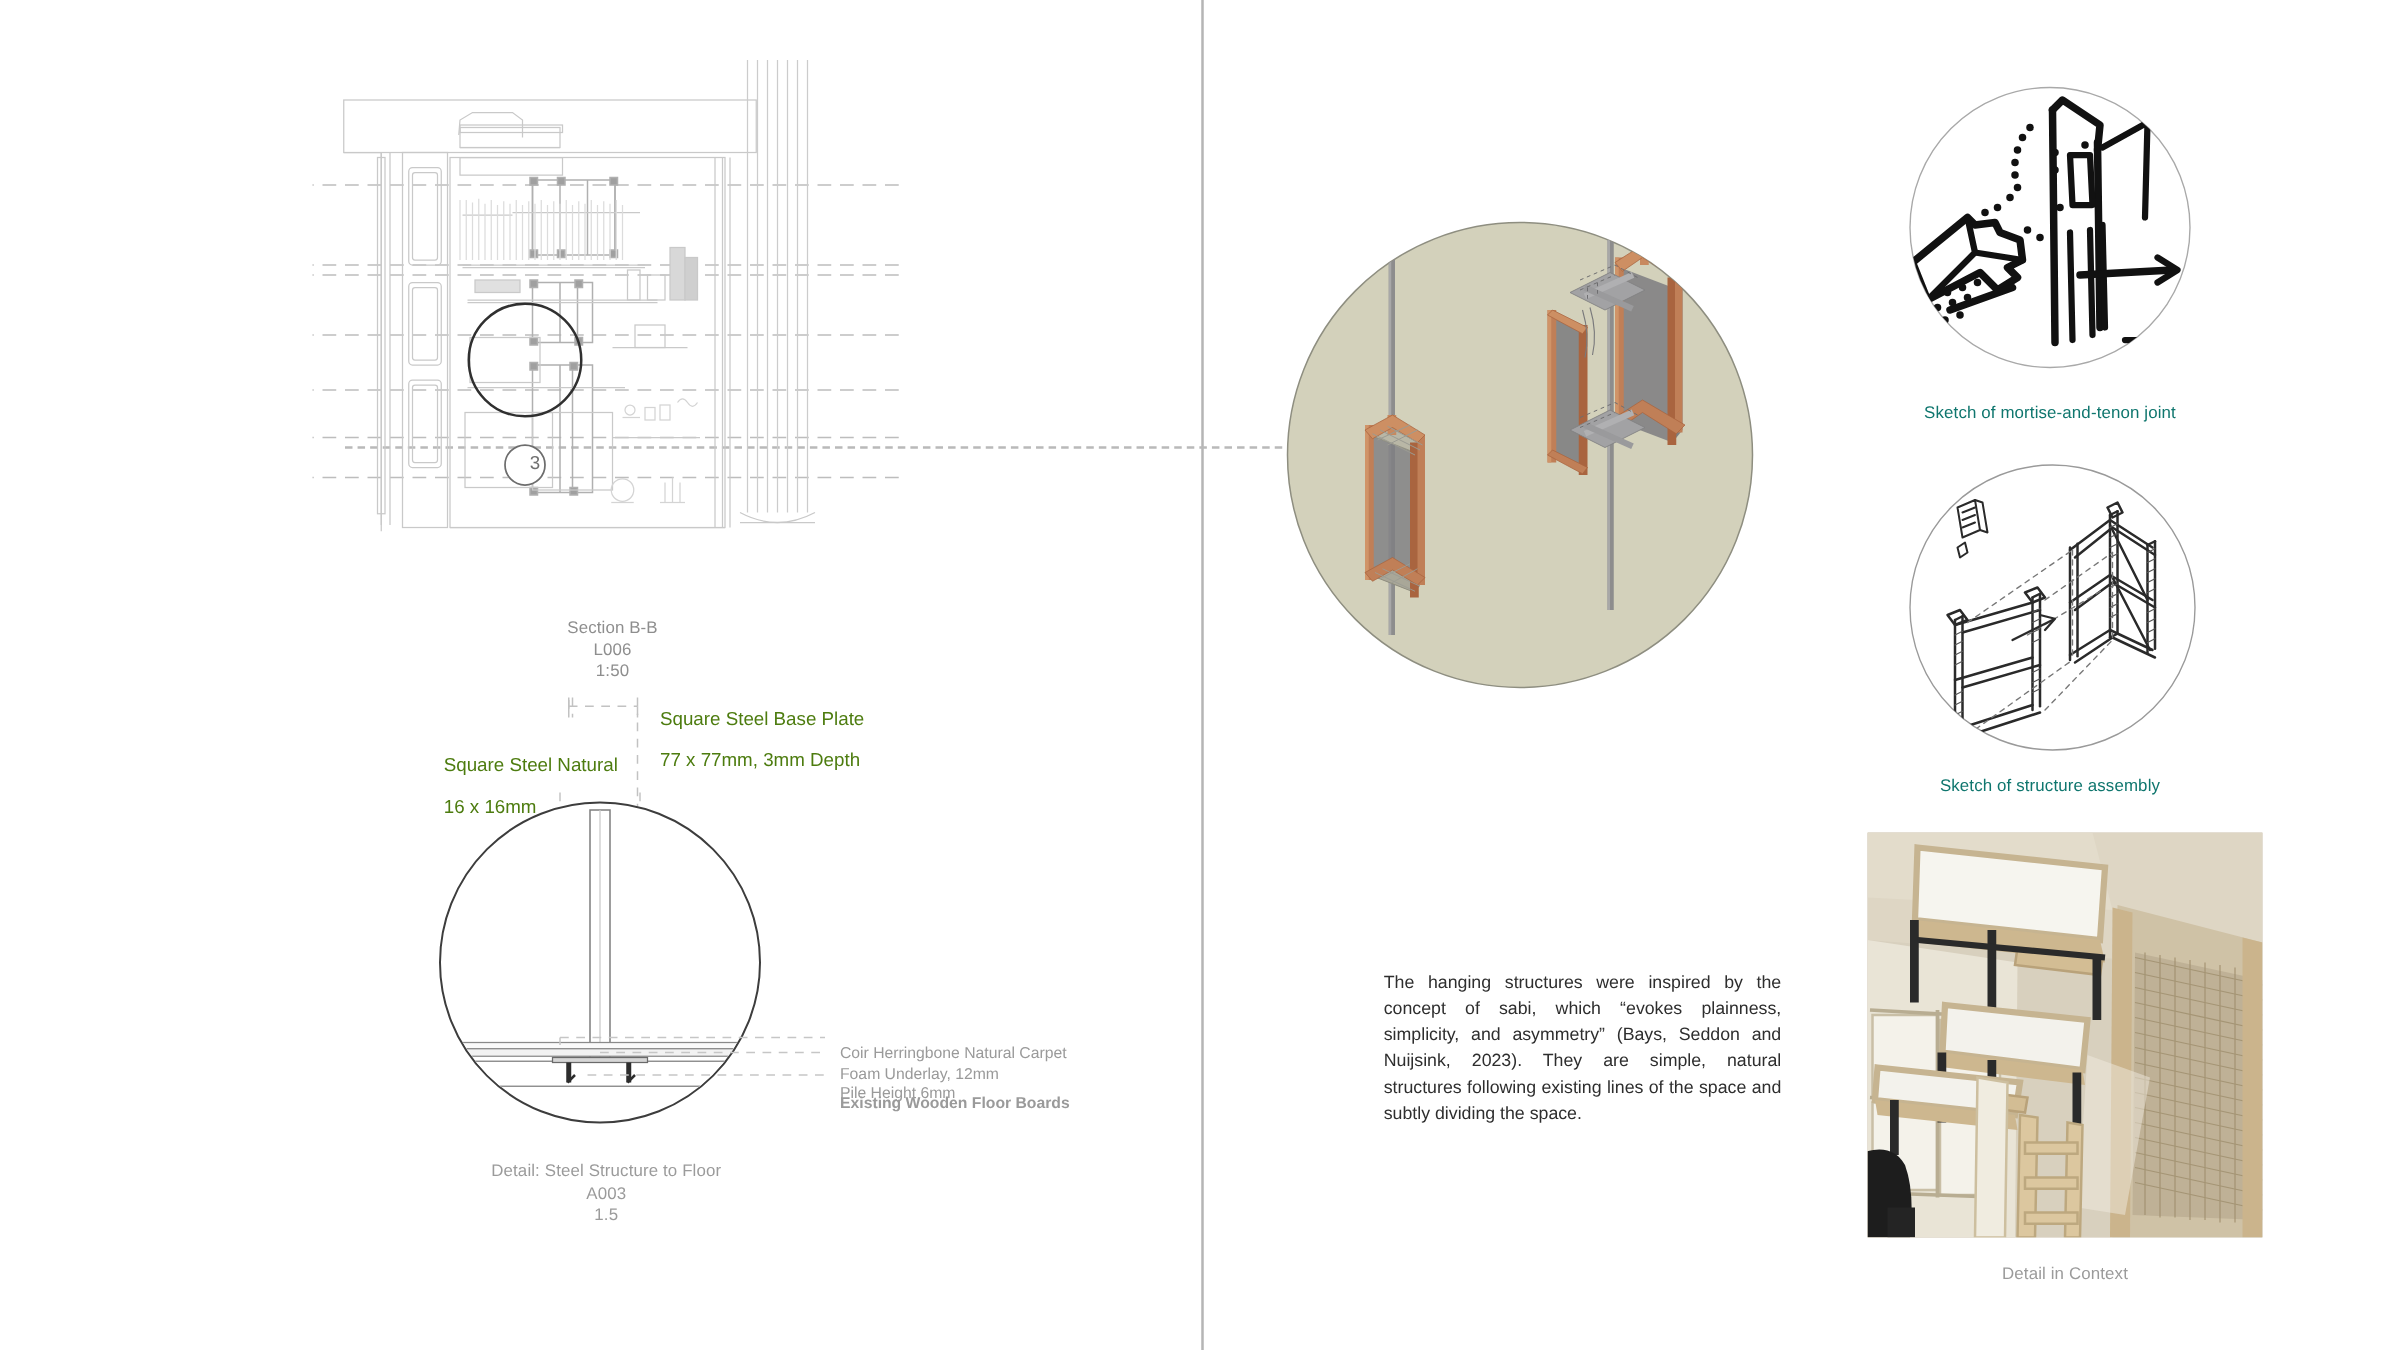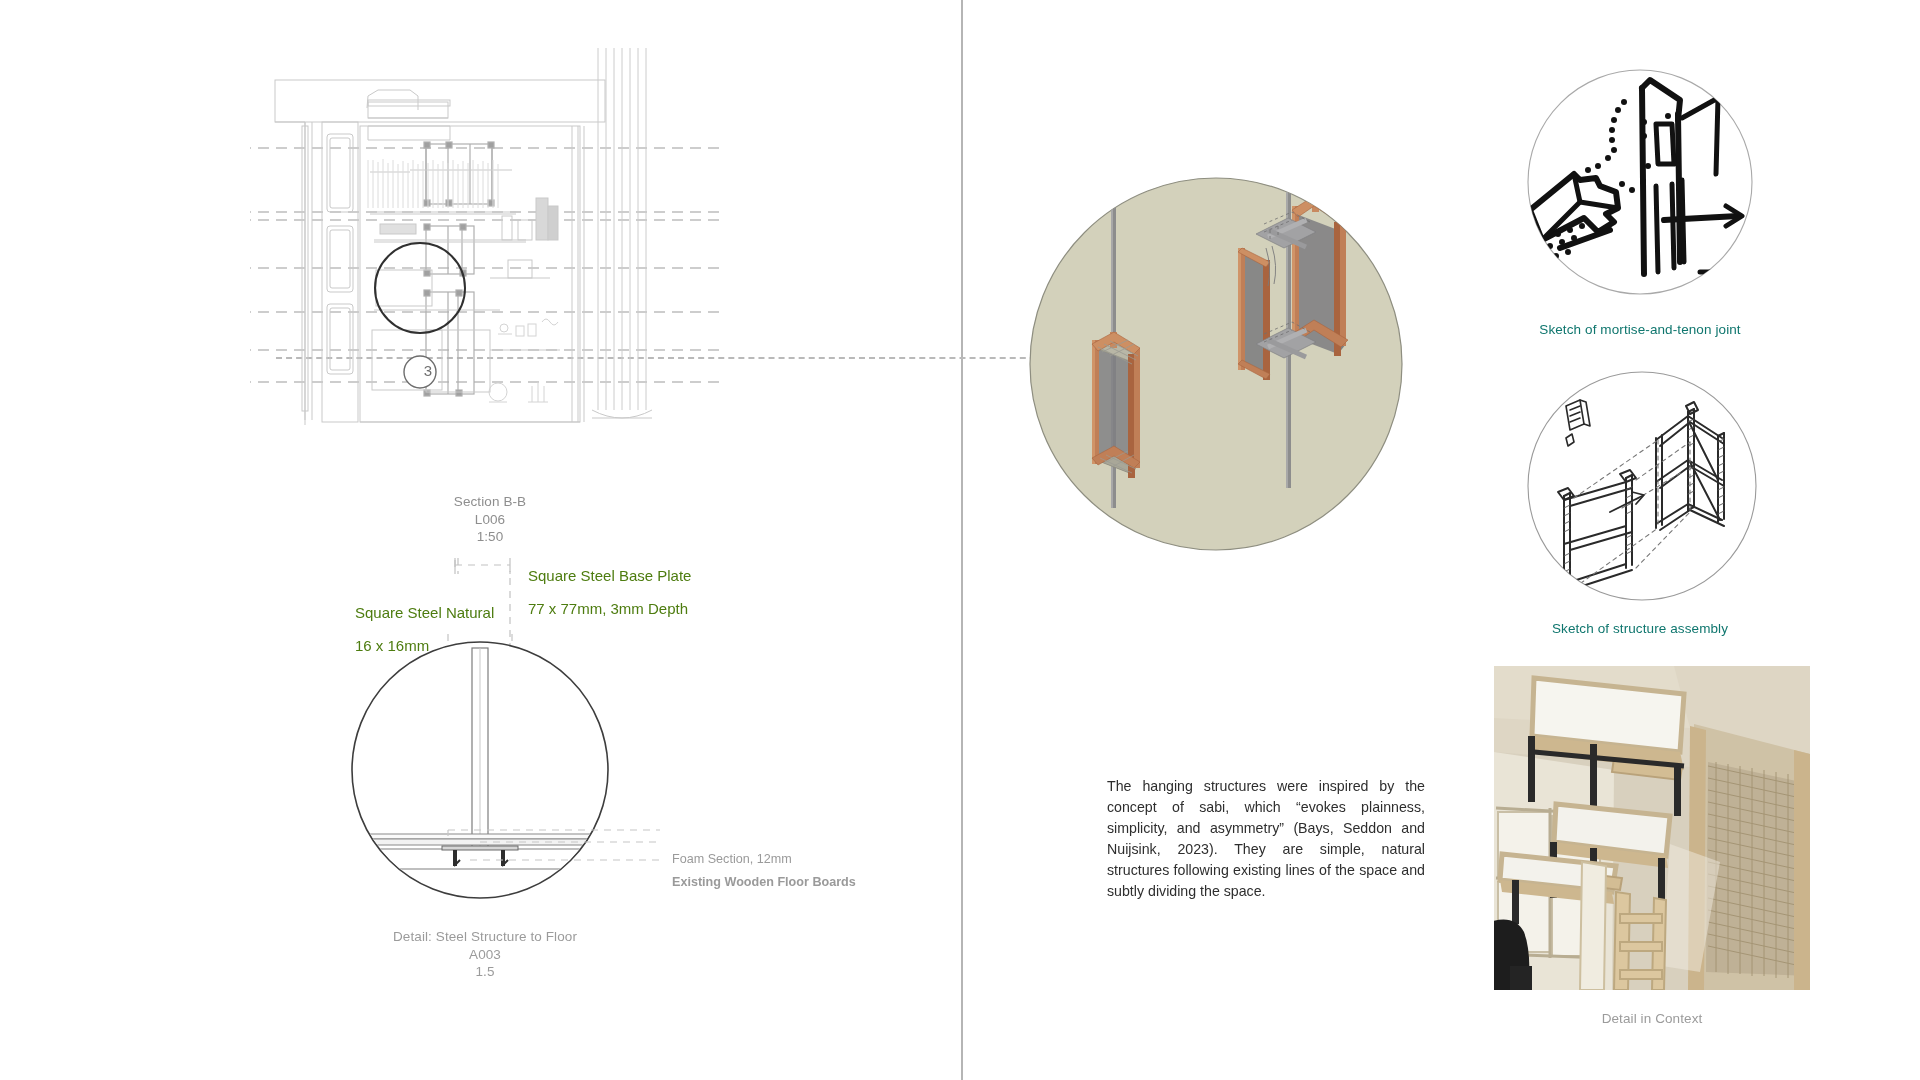--- a/index.html
+++ b/index.html
@@ -295,22 +295,26 @@
       <g stroke="#c6c6c6" stroke-width="1.2" fill="none" stroke-dasharray="7 6">
         <path d="M118 200 L118 206"></path>
         <path d="M118 200 L196 200"></path>
         <path d="M196 200 L330 200"></path>
         <path d="M150 212 L330 212"></path>
         <path d="M140 230 L330 230"></path>
       </g>
     </svg>
   </div>
 
-
-  <div class="anno anno-small" style="left:672px; top:851px; width:230px;">Foam Section, 12mm</div>
+  <div class="anno anno-small" style="left:672px; top:818px; width:230px;">
+    <div>Coir Herringbone Natural Carpet</div>
+    <div>Pile Height 6mm</div>
+  </div>
+
+  <div class="anno anno-small" style="left:672px; top:851px; width:230px;">Foam Underlay, 12mm</div>
 
   <div class="anno anno-small" style="left:672px; top:874px; width:250px;font-weight:bold;">Existing Wooden Floor Boards</div>
 
   <div class="caption caption-mid" style="left:355px; top:928px; width:260px;">Detail: Steel Structure to Floor
 A003
 1.5</div>
 
   <div class="svgwrap" style="left:1020px; top:168px; width:400px; height:400px;">
     <svg width="400" height="400" viewBox="0 0 400 400" xmlns="http://www.w3.org/2000/svg">
       <defs>

